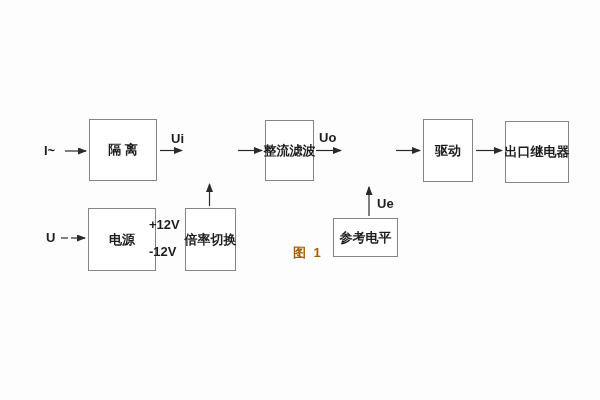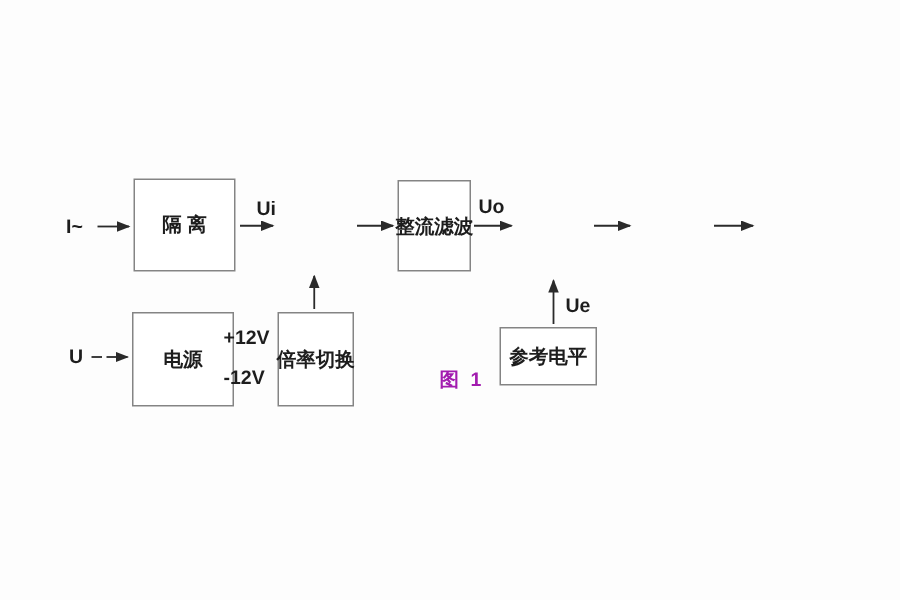--- a/index.html
+++ b/index.html
@@ -14,21 +14,21 @@
     border:1px solid #848484;background:#ffffff;
     display:flex;flex-direction:row;align-items:center;justify-content:center;
     font-size:13px;line-height:26px;font-weight:600;text-align:center;
     white-space:nowrap;
   }
   .sig{
     position:absolute;font-size:13px;font-weight:600;color:#1d1d1d;
     white-space:nowrap;line-height:14px;
   }
   .caption{
-    position:absolute;font-size:13px;font-weight:600;color:#a21caf;
+    position:absolute;font-size:13px;font-weight:600;color:#a16207;
     white-space:nowrap;line-height:15px;letter-spacing:2px;
   }
 </style>
 </head>
 <body>
 
 <div class="canvas">
 
   <svg class="arrows" viewBox="0 0 600 400" xmlns="http://www.w3.org/2000/svg">
     <defs>
@@ -54,20 +54,27 @@
     <line x1="369" y1="216" x2="369" y2="187" stroke="#2a2a2a" stroke-width="1.2" marker-end="url(#ah)"></line>
   </svg>
 
   <div class="box" style="left:89px;top:119px;width:68px;height:62px">
     <span>隔 离</span>
   </div>
   <div class="box" style="left:265px;top:120px;width:49px;height:61px">
     <span>整流</span>
     <span>滤波</span>
   </div>
+  <div class="box" style="left:423px;top:119px;width:50px;height:63px">
+    <span>驱动</span>
+  </div>
+  <div class="box" style="left:505px;top:121px;width:64px;height:62px">
+    <span>出口</span>
+    <span>继电器</span>
+  </div>
 
   <div class="box" style="left:88px;top:208px;width:68px;height:63px">
     <span>电源</span>
   </div>
   <div class="box" style="left:185px;top:208px;width:51px;height:63px">
     <span>倍率</span>
     <span>切换</span>
   </div>
   <div class="box" style="left:333px;top:218px;width:65px;height:39px">
     <span>参考电平</span>

